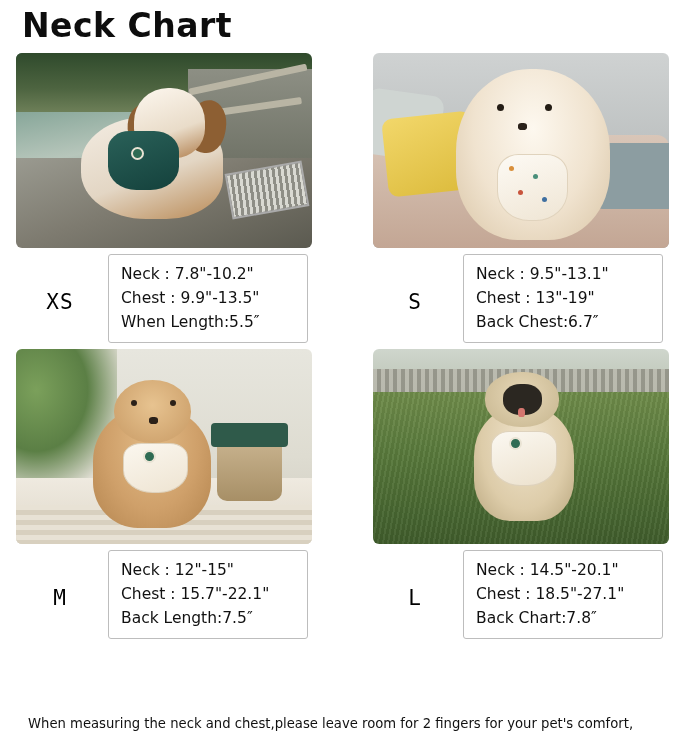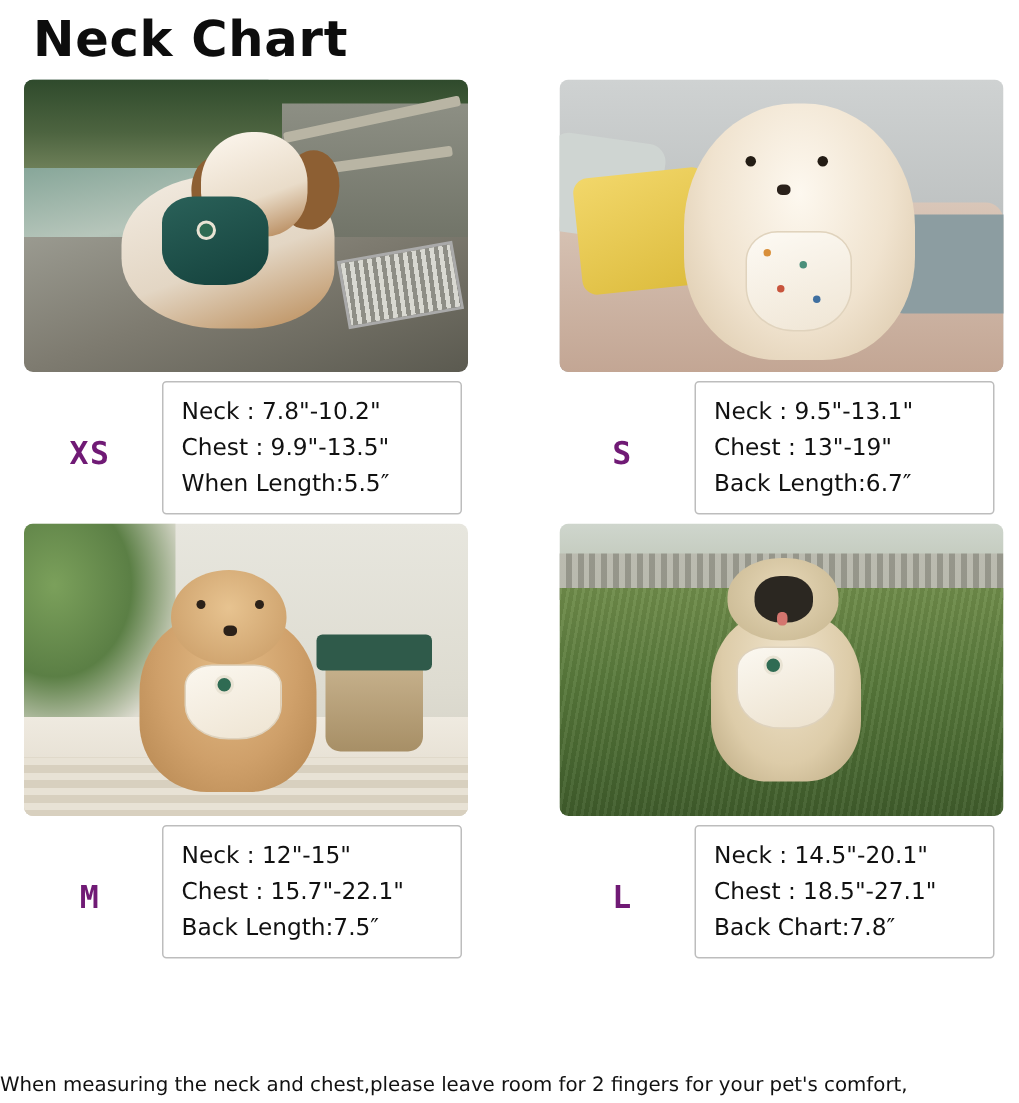--- a/index.html
+++ b/index.html
@@ -58,42 +58,42 @@
   .row2 {
     display: flex;
     align-items: flex-start;
     margin-top: 6px;
   }
   .size-label {
     width: 96px;
     text-align: center;
     font-family: "DejaVu Sans Mono", monospace;
     font-size: 21px;
-    font-weight: 700;
-    color: #701a75;
+    font-weight: 400;
+    color: #000000;
     padding-top: 36px;
     letter-spacing: 1px;
   }
   .measure-box {
     border: 1px solid #bdbdbd;
     border-radius: 3px;
     padding: 7px 12px 8px 12px;
     width: 200px;
     background: #fff;
   }
   .measure-box .line {
     font-family: "DejaVu Sans", sans-serif;
     font-size: 15.5px;
     line-height: 1.55;
     color: #111;
     white-space: nowrap;
   }
   .footer {
     position: absolute;
-    left: 0;
+    left: 28px;
     right: 12px;
     bottom: 6px;
     font-family: "DejaVu Sans", sans-serif;
     font-size: 13.2px;
     line-height: 1.65;
     color: #111;
   }
 
   
   
@@ -322,21 +322,21 @@
           <div class="speck" style="left:42%;top:26%;width:7px;height:7px;background:#231c14;"></div>
           <div class="speck" style="left:58%;top:26%;width:7px;height:7px;background:#231c14;"></div>
           <div class="speck" style="left:49%;top:36%;width:9px;height:7px;background:#2a211a;border-radius:40%;"></div>
         </div>
       </div>
       <div class="row2">
         <div class="size-label">S</div>
         <div class="measure-box">
           <div class="line">Neck : 9.5"-13.1"</div>
           <div class="line">Chest : 13"-19"</div>
-          <div class="line">Back Length:6.7″</div>
+          <div class="line">Back Chest:6.7″</div>
         </div>
       </div>
     </div>
 
     <div class="cell">
       <div class="photo p-m">
         <div class="photo-inner">
           <div class="wall"></div>
           <div class="leaves"></div>
           <div class="floor"></div>

